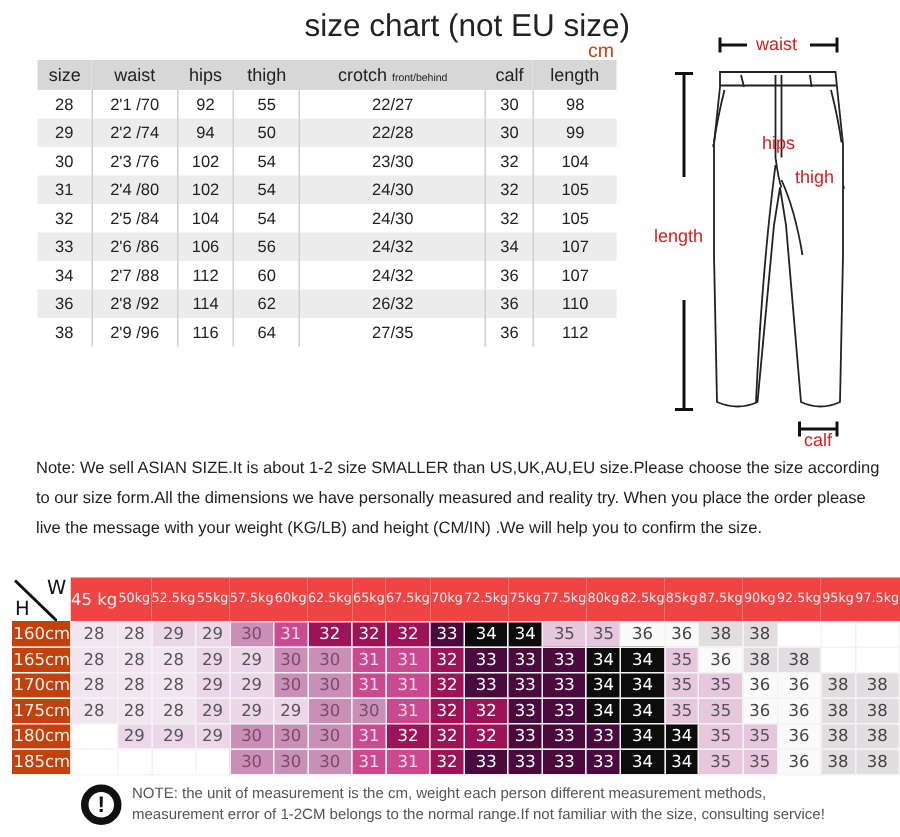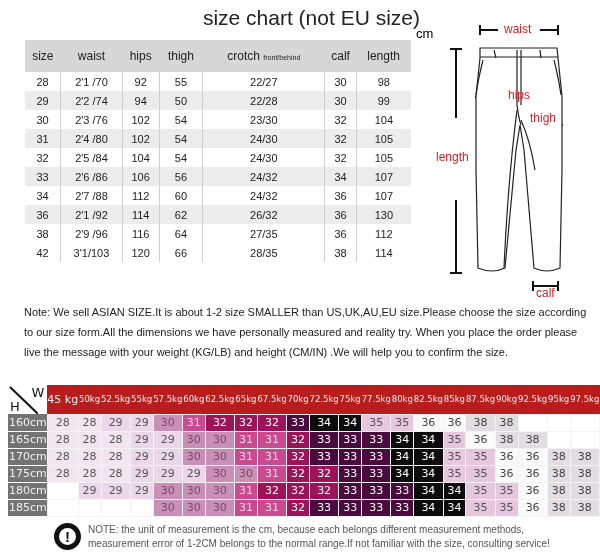--- a/index.html
+++ b/index.html
@@ -1,40 +1,40 @@
 <!DOCTYPE html>
 <html><head>
 <meta charset="utf-8">
 <style>
   * { box-sizing: border-box; margin: 0; padding: 0; }
   html, body { width: 600px; height: 558px; background: #ffffff; overflow: hidden; }
   body { position: relative; font-family: "Liberation Sans", sans-serif; color: #222; }
 
   .title { position: absolute; left: 0; width: 420px; top: 6px; text-align: right; font-size: 21px; color: #222; }
-  .unit { position: absolute; left: 416px; top: 26px; font-size: 13px; color: #000000; }
+  .unit { position: absolute; left: 392px; top: 26px; font-size: 13px; color: #c2410c; }
 
   .size-table { position: absolute; left: 25px; top: 40px; width: 386px; border-collapse: collapse; font-size: 11px; }
-  .size-table th { background: #d7d7d7; font-weight: normal; height: 32px; color: #222; font-size: 12px; }
+  .size-table th { background: #d7d7d7; font-weight: normal; height: 20px; color: #222; font-size: 12px; }
   .size-table th .sub { font-size: 7px; }
   .size-table td { height: 19px; text-align: center; border-left: 1px solid #cfcfcf; color: #222; }
   .size-table td:first-child { border-left: none; }
   .size-table tr.alt td { background: #ececec; }
 
   .diagram { position: absolute; left: 420px; top: 0; width: 180px; height: 300px; }
   .diagram .lbl { position: absolute; color: #d42020; font-size: 12px; }
 
   .note { position: absolute; left: 24px; top: 302px; width: 570px; font-size: 11px; line-height: 20px; color: #222; }
 
   .grid { position: absolute; left: 8px; top: 385px; }
   .grid table { border-collapse: collapse; font-family: "DejaVu Sans", sans-serif; }
-  .grid th { background: #b91c1c; color: #f0f0f0; font-weight: normal; font-size: 8.5px; height: 29px; padding: 0; text-align: center; white-space: nowrap; }
+  .grid th { background: #ef4444; color: #f0f0f0; font-weight: normal; font-size: 8.5px; height: 29px; padding: 0; text-align: center; white-space: nowrap; }
   .grid th.corner { background: #fff; color: #111; position: relative; width: 30px; font-size: 14px; }
   .grid th.w45 { font-size: 11px; line-height: 11px; width: 12px; text-align: left; }
   .grid td { height: 17px; width: 26.5px; text-align: center; font-size: 11px; border: 1px solid #f3f3f3; padding: 0; }
-  .grid td.h { background: #737373; color: #f0f0f0; width: 30px; font-size: 11px; text-align: left; padding-left: 1px; border: none; border-bottom: 1px solid #fff; }
+  .grid td.h { background: #c2410c; color: #f0f0f0; width: 30px; font-size: 11px; text-align: left; padding-left: 1px; border: none; border-bottom: 1px solid #fff; }
   .grid td.w45c { width: 12px; }
 
   .c28, .c29a { background: #f1e6ef; color: #555; }
   .c29 { background: #ecd7e8; color: #555; }
   .c30 { background: #c98fb6; color: #7a4a6a; }
   .c31 { background: #c94a8e; color: #f6d8ea; }
   .c32 { background: #9c1457; color: #fff; }
   .c33 { background: #4b0a3e; color: #fff; }
   .c34 { background: #0c0c0c; color: #fff; }
   .c35 { background: #e6c7de; color: #555; margin-left: 20px; }
@@ -123,44 +123,35 @@
         <td>34</td>
         <td>2'7 /88</td>
         <td>112</td>
         <td>60</td>
         <td>24/32</td>
         <td>36</td>
         <td>107</td>
       </tr>
       <tr class="alt">
         <td>36</td>
-        <td>2'1 /92</td>
+        <td>2'8 /92</td>
         <td>114</td>
         <td>62</td>
         <td>26/32</td>
         <td>36</td>
-        <td>130</td>
+        <td>110</td>
       </tr>
       <tr>
         <td>38</td>
         <td>2'9 /96</td>
         <td>116</td>
         <td>64</td>
         <td>27/35</td>
         <td>36</td>
         <td>112</td>
-      </tr>
-      <tr>
-        <td>42</td>
-        <td>3'1/103</td>
-        <td>120</td>
-        <td>66</td>
-        <td>28/35</td>
-        <td>38</td>
-        <td>114</td>
       </tr>
     </tbody>
 </table>
 
 <div class="diagram">
   <svg width="180" height="300" viewBox="0 0 180 300">
     <g stroke="#111" stroke-width="2" fill="none">
 
       <line x1="60" y1="30" x2="78" y2="30"></line>
         <line x1="60" y1="25" x2="60" y2="35"></line>
@@ -383,16 +374,16 @@
           <td class="c38">38</td>
           <td class="c38">38</td>
         </tr>
       </tbody>
   </table>
 </div>
 
 <div class="footer">
   <div class="icon">!</div>
   <div class="txt">
-    <div>NOTE: the unit of measurement is the cm, because each belongs different measurement methods,</div>
+    <div>NOTE: the unit of measurement is the cm, weight each person different measurement methods,</div>
     <div>measurement error of 1-2CM belongs to the normal range.If not familiar with the size, consulting service!</div>
   </div>
 </div>
 
 </body></html>

